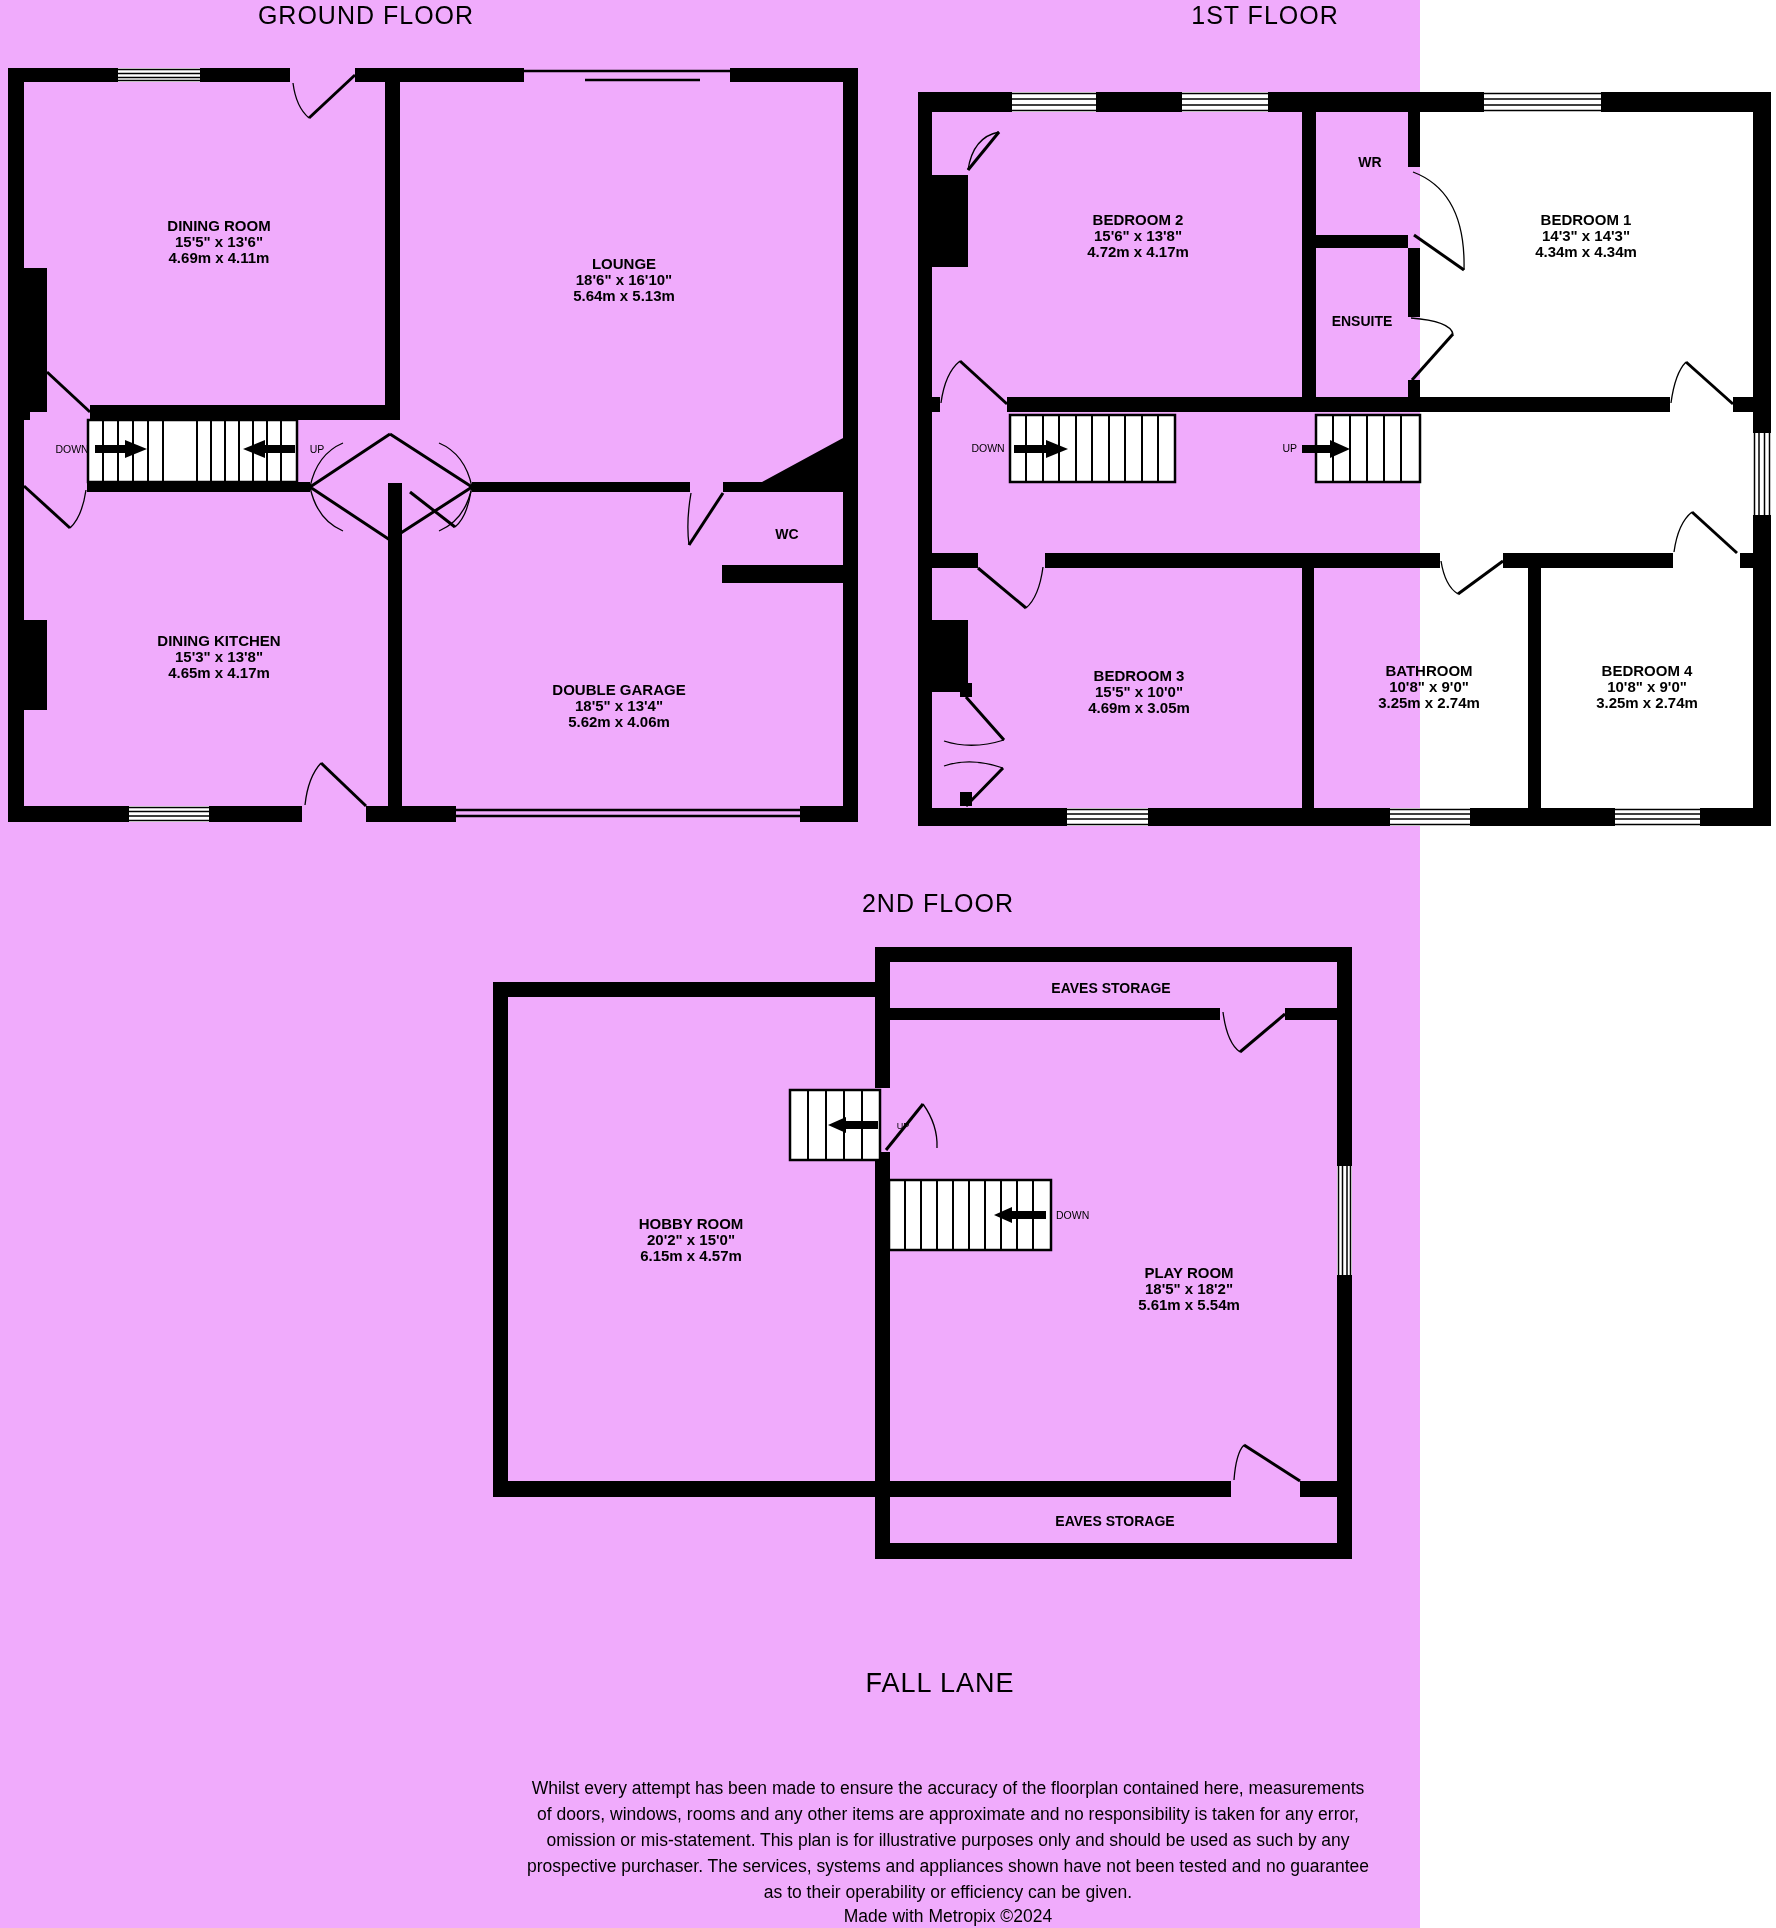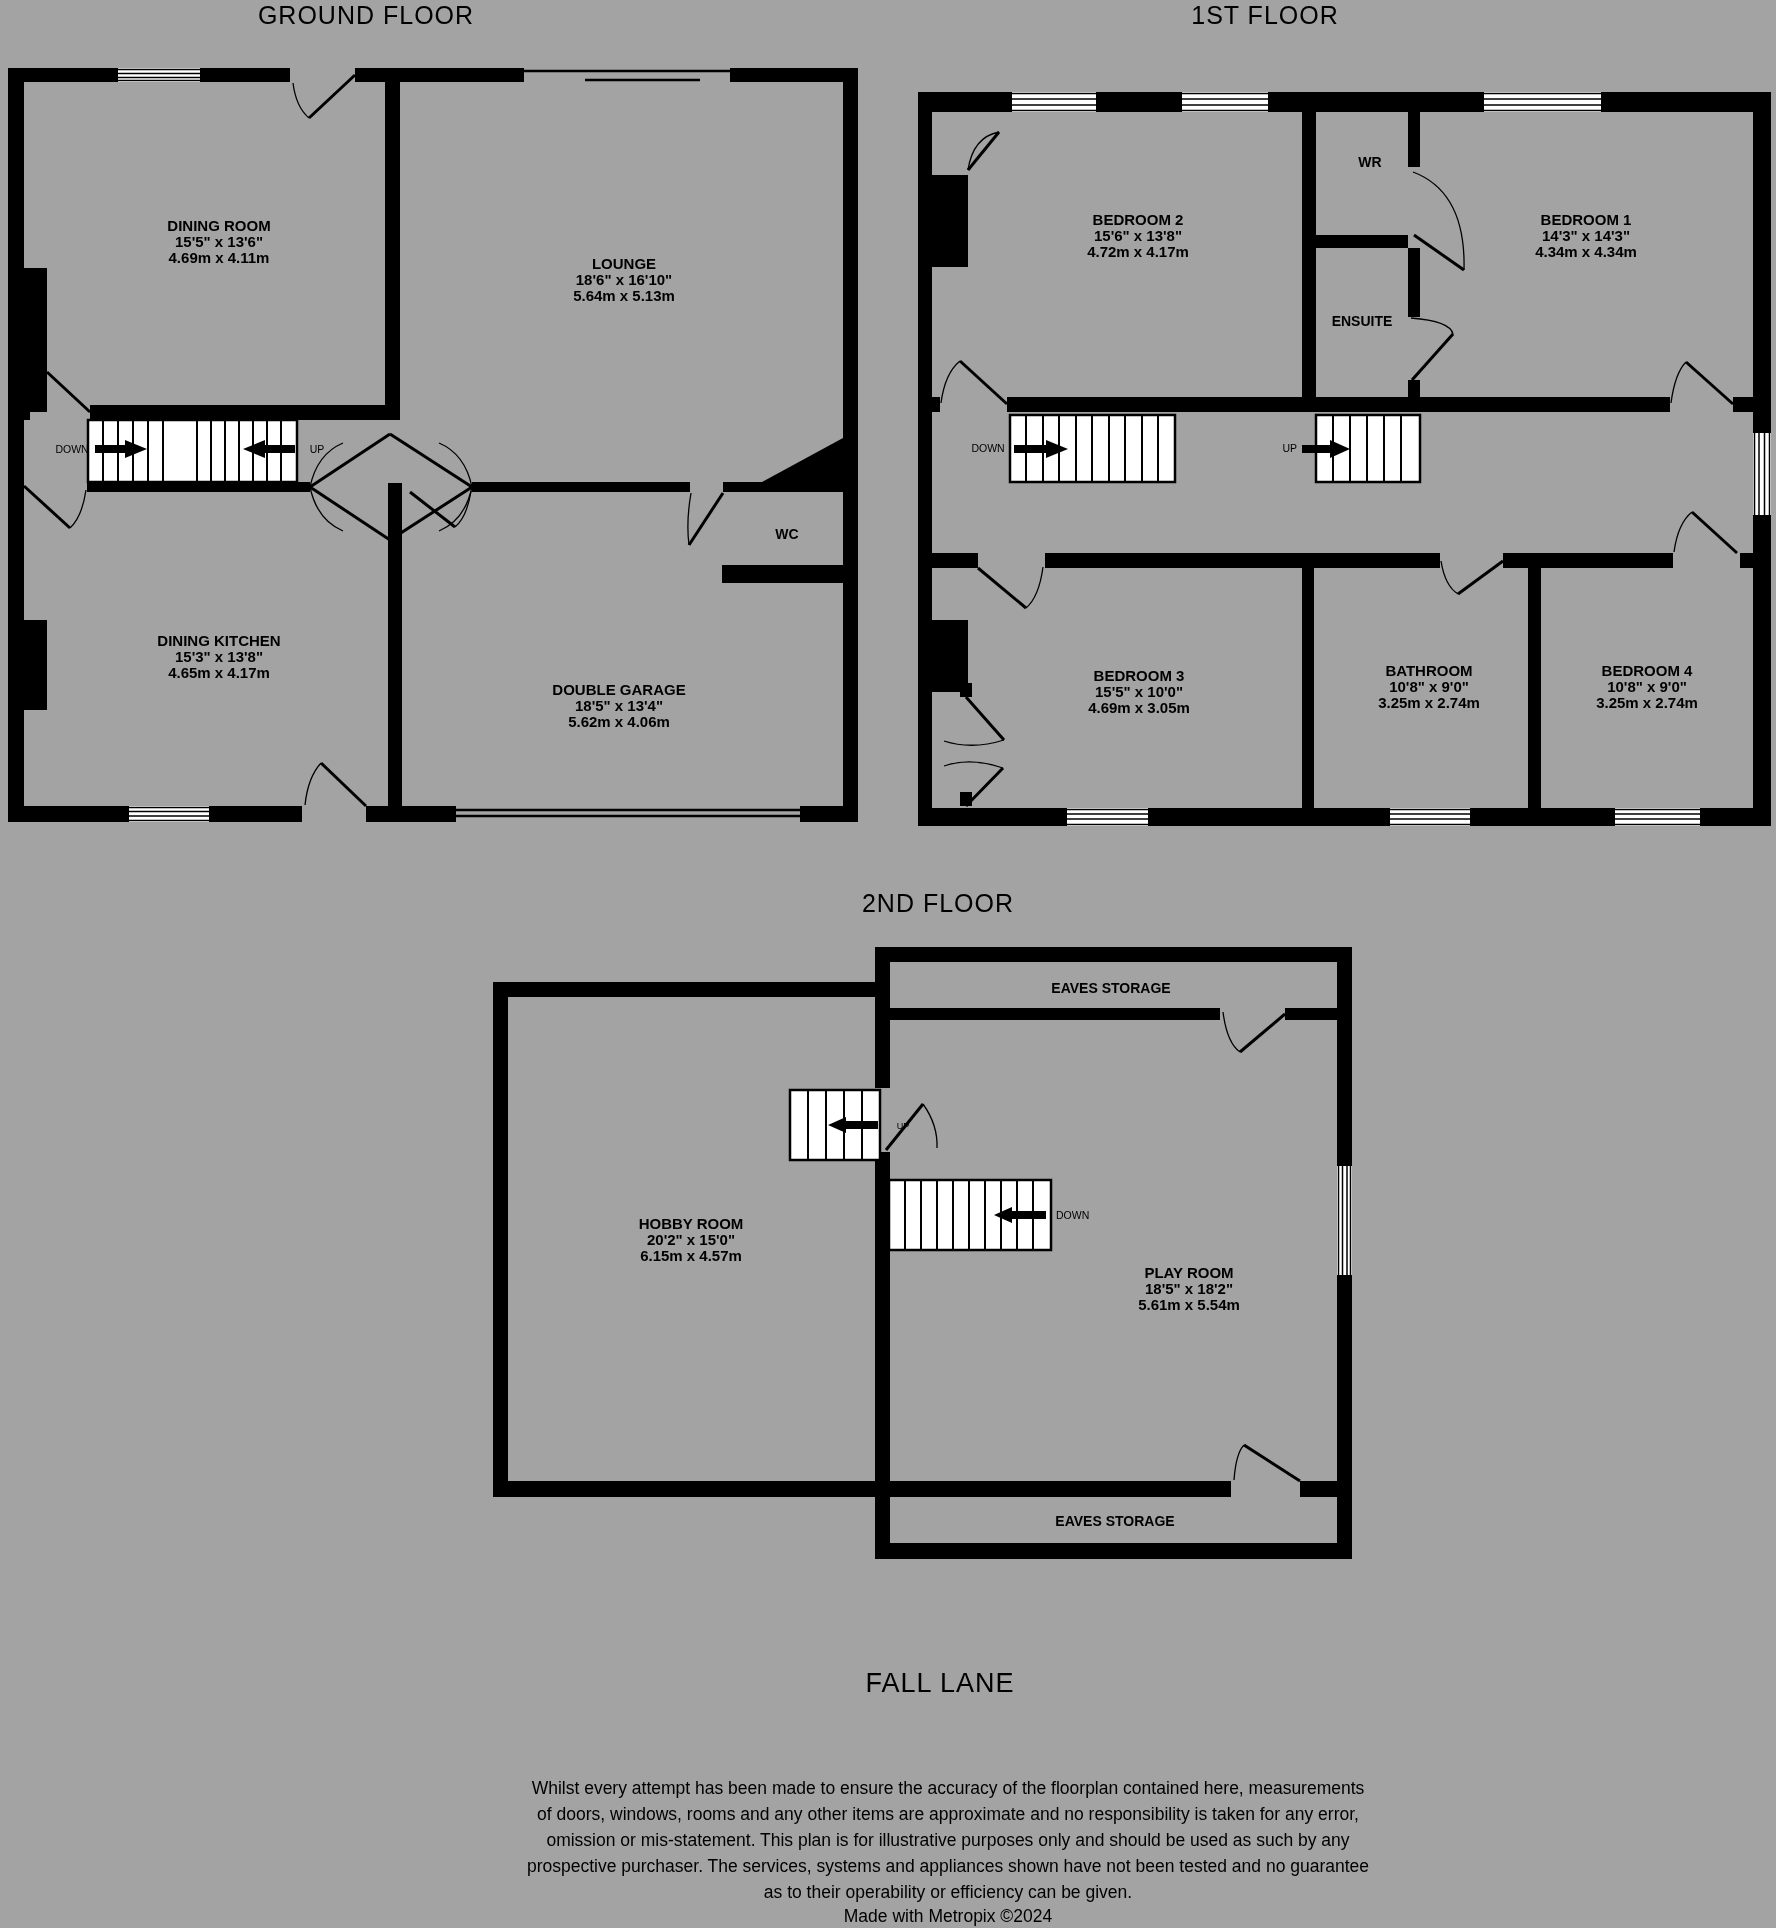--- a/index.html
+++ b/index.html
@@ -1,16 +1,16 @@
 <!DOCTYPE html>
 <html><head>
 <meta charset="utf-8">
 <style>
   html,body{margin:0;padding:0;background:#ffffff;}
-  .page{width:1776px;height:1928px;position:relative;background:#a3a3a3;}
+  .page{width:1420px;height:1928px;position:relative;background:#f0abfc;}
   svg{display:block;}
   text{font-family:"Liberation Sans",sans-serif;fill:#000000;}
   .floor-title{font-size:25px;letter-spacing:1px;text-anchor:middle;}
   .room-name{font-size:15px;font-weight:bold;text-anchor:middle;}
   .room-dim{font-size:15px;font-weight:bold;text-anchor:middle;}
   .small-room{font-size:14px;font-weight:bold;text-anchor:middle;}
   .stair-label{font-size:10.5px;text-anchor:middle;}
   .wall{fill:#000000;}
   .leaf{stroke:#000000;stroke-width:3;fill:none;}
   .arc{stroke:#000000;stroke-width:1.3;fill:none;}

